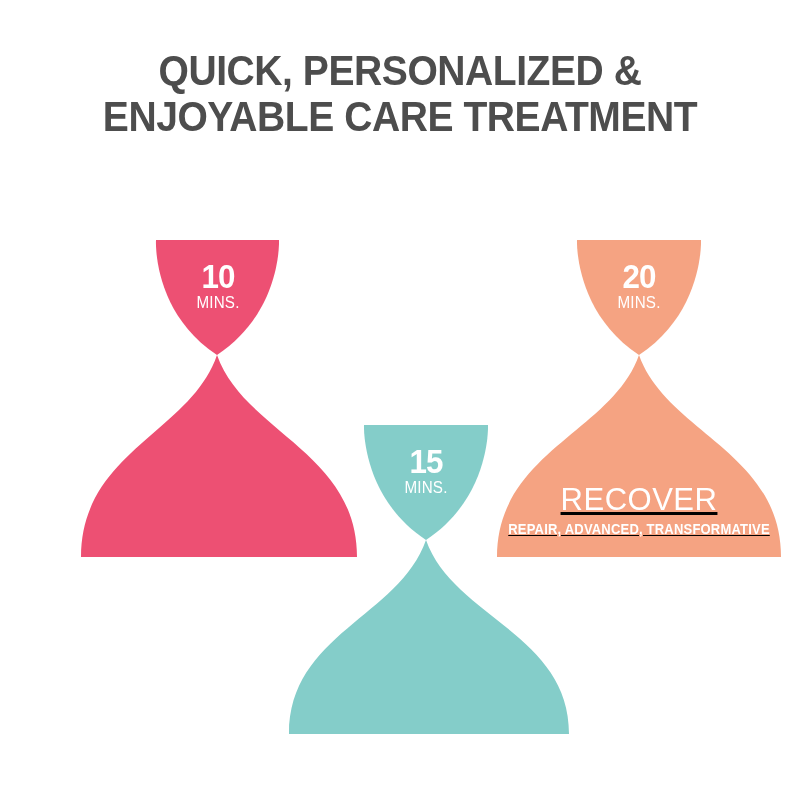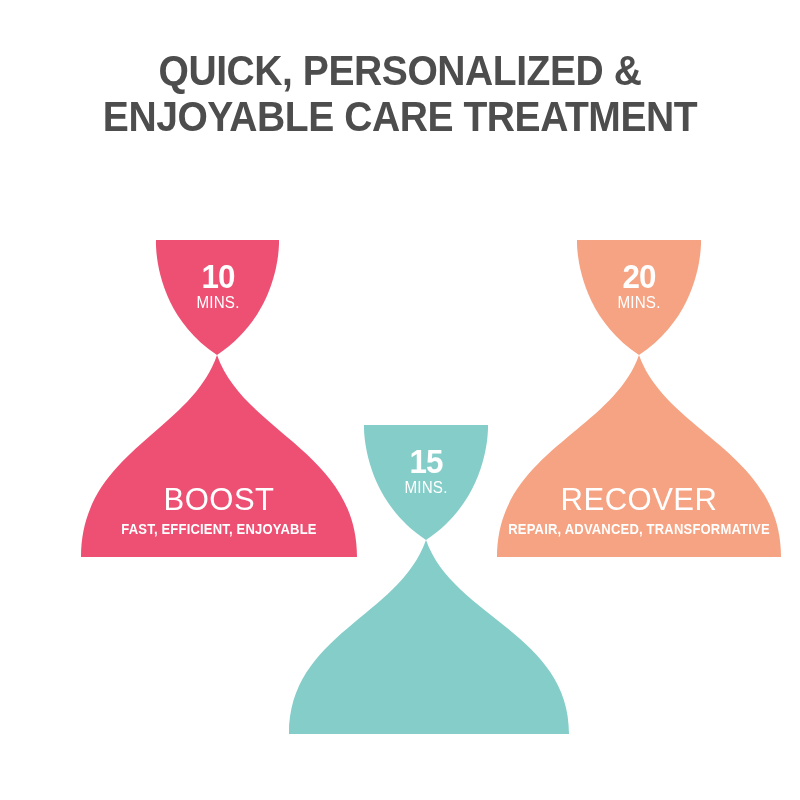--- a/index.html
+++ b/index.html
@@ -153,30 +153,26 @@
       <path fill="#84cdc9" d="M387,528
                C414,605 530,622 530,722
                L250,722
                C250,622 360,605 387,528 Z"></path>
     </svg>
 
     <div class="label-group" style="left:117px; top:248px; width:124px;">
       <span class="mins-number">10</span>
       <span class="mins-unit">MINS.</span>
     </div>
-    <div class="label-group" style="left:42px; top:470px; width:276px;">
-      <span class="card-title">BOOST</span>
-      <span class="card-tagline">FAST, EFFICIENT, ENJOYABLE</span>
-    </div>
 
     <div class="label-group" style="left:538px; top:248px; width:124px;">
       <span class="mins-number">20</span>
       <span class="mins-unit">MINS.</span>
     </div>
-    <div class="label-group" style="left:458px; top:470px; width:284px;">
+    <div class="label-group" style="left:458px; top:470px; width:284px;text-decoration:underline;">
       <span class="card-title">RECOVER</span>
       <span class="card-tagline">REPAIR, ADVANCED, TRANSFORMATIVE</span>
     </div>
 
     <div class="label-group" style="left:325px; top:433px; width:124px;">
       <span class="mins-number">15</span>
       <span class="mins-unit">MINS.</span>
     </div>
 
   </div>

